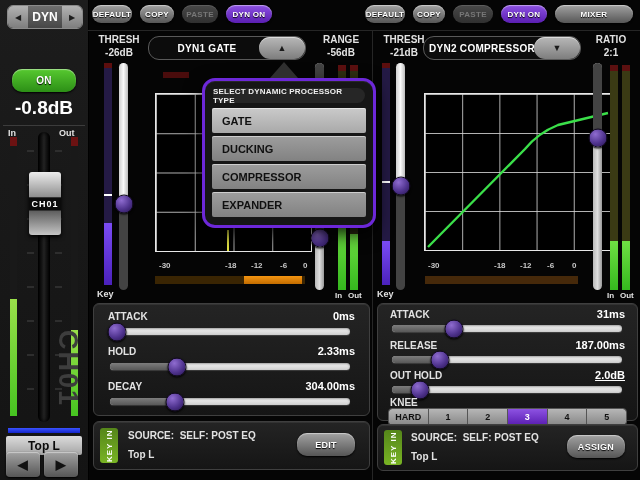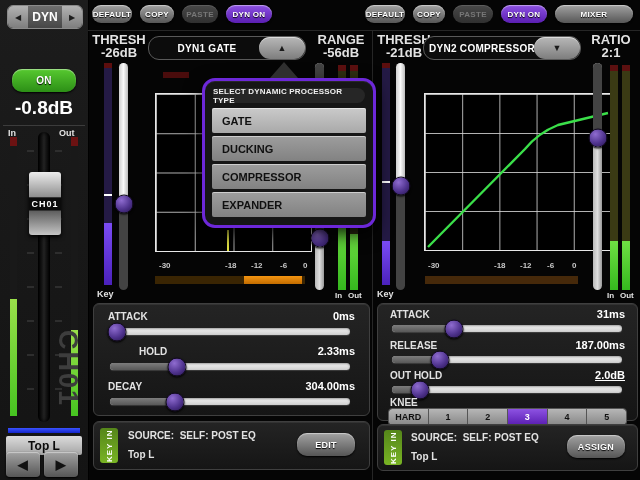--- a/index.html
+++ b/index.html
@@ -9,21 +9,21 @@
   
   .btn{display:flex;align-items:center;justify-content:center;border-radius:10px;
        background:linear-gradient(#a2a2a2,#565656);color:#fff;font-weight:bold;font-size:8px;
        letter-spacing:.3px;box-shadow:inset 0 1px 1px rgba(255,255,255,.45),0 1px 2px #000;
        text-shadow:0 1px 1px #000;cursor:pointer;}
   .btn.disabled{background:linear-gradient(#484848,#303030);color:#777;text-shadow:none;
        box-shadow:inset 0 1px 0 rgba(255,255,255,.12);}
   .btn.purple{background:linear-gradient(#8d52e2,#5a1eb2);}
   .lbl{color:#e2e2e2;font-weight:bold;}
   .hdrblk{display:flex;flex-direction:column;align-items:center;justify-content:center;
-          color:#e2e2e2;font-weight:bold;font-size:13px;line-height:13px;text-align:center;}
+          color:#e2e2e2;font-weight:bold;font-size:10px;line-height:13px;text-align:center;}
   .panelbox{background:linear-gradient(#242424,#151515);border:1px solid #3f3f3f;border-radius:6px;
             box-shadow:inset 0 1px 0 rgba(255,255,255,.07);}
   
   .combo{background:#0c0c0c;border:1px solid #5a5a5a;border-radius:11px;display:flex;
          align-items:center;justify-content:center;color:#fff;font-weight:bold;font-size:10px;
          letter-spacing:.3px;cursor:pointer;}
   .combo .arrowpart{position:absolute;right:0;top:0;bottom:0;width:46px;border-radius:11px;
          background:linear-gradient(#b8b8b8,#7e7e7e);display:flex;align-items:center;
          justify-content:center;color:#1a1a1a;font-size:9px;box-shadow:inset 0 1px 0 rgba(255,255,255,.5);}
   
@@ -206,21 +206,21 @@
   <span class="abs lbl" style="left:335px;top:291px;font-size:8px;">In</span>
   <span class="abs lbl" style="left:348px;top:291px;font-size:8px;">Out</span>
 
   <div class="abs panelbox" style="left:93px;top:303px;width:275px;height:111px;">
     <span class="lbl" style="position:absolute;left:14px;top:7px;font-size:10px;">ATTACK</span>
     <span class="lbl" style="position:absolute;right:14px;top:6px;font-size:11px;color:#fff;">0ms</span>
     <div class="hslider" style="left:16px;top:24px;width:240px;">
       <div class="fill" style="width: 3%;"></div>
       <div class="knob" style="left: 3%;"></div>
     </div>
-    <span class="lbl" style="position:absolute;left:14px;top:42px;font-size:10px;margin-left:31px;">HOLD</span>
+    <span class="lbl" style="position:absolute;left:14px;top:42px;font-size:10px;">HOLD</span>
     <span class="lbl" style="position:absolute;right:14px;top:41px;font-size:11px;color:#fff;">2.33ms</span>
     <div class="hslider" style="left:16px;top:59px;width:240px;">
       <div class="fill" style="width: 28%;"></div>
       <div class="knob" style="left: 28%;"></div>
     </div>
     <span class="lbl" style="position:absolute;left:14px;top:77px;font-size:10px;">DECAY</span>
     <span class="lbl" style="position:absolute;right:14px;top:76px;font-size:11px;color:#fff;">304.00ms</span>
     <div class="hslider" style="left:16px;top:94px;width:240px;">
       <div class="fill" style="width: 27%;"></div>
       <div class="knob" style="left: 27%;"></div>

